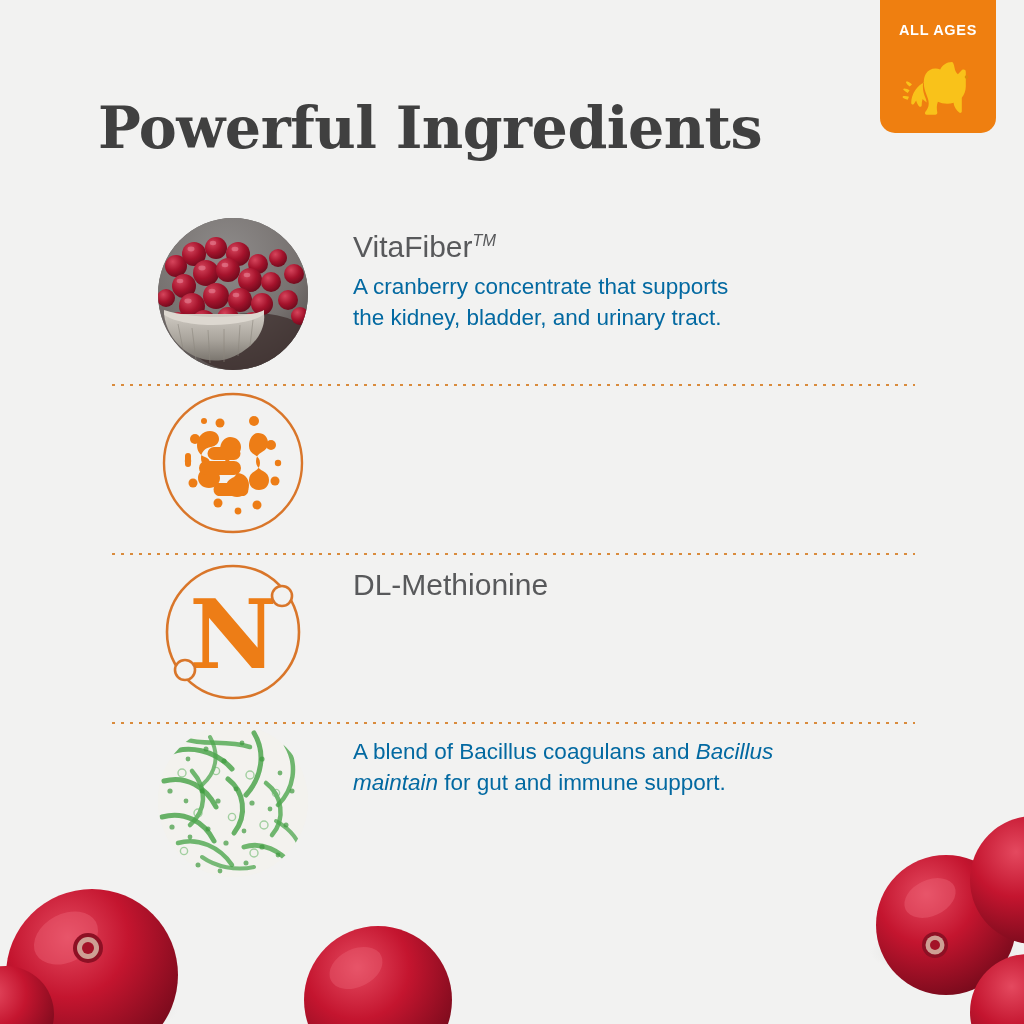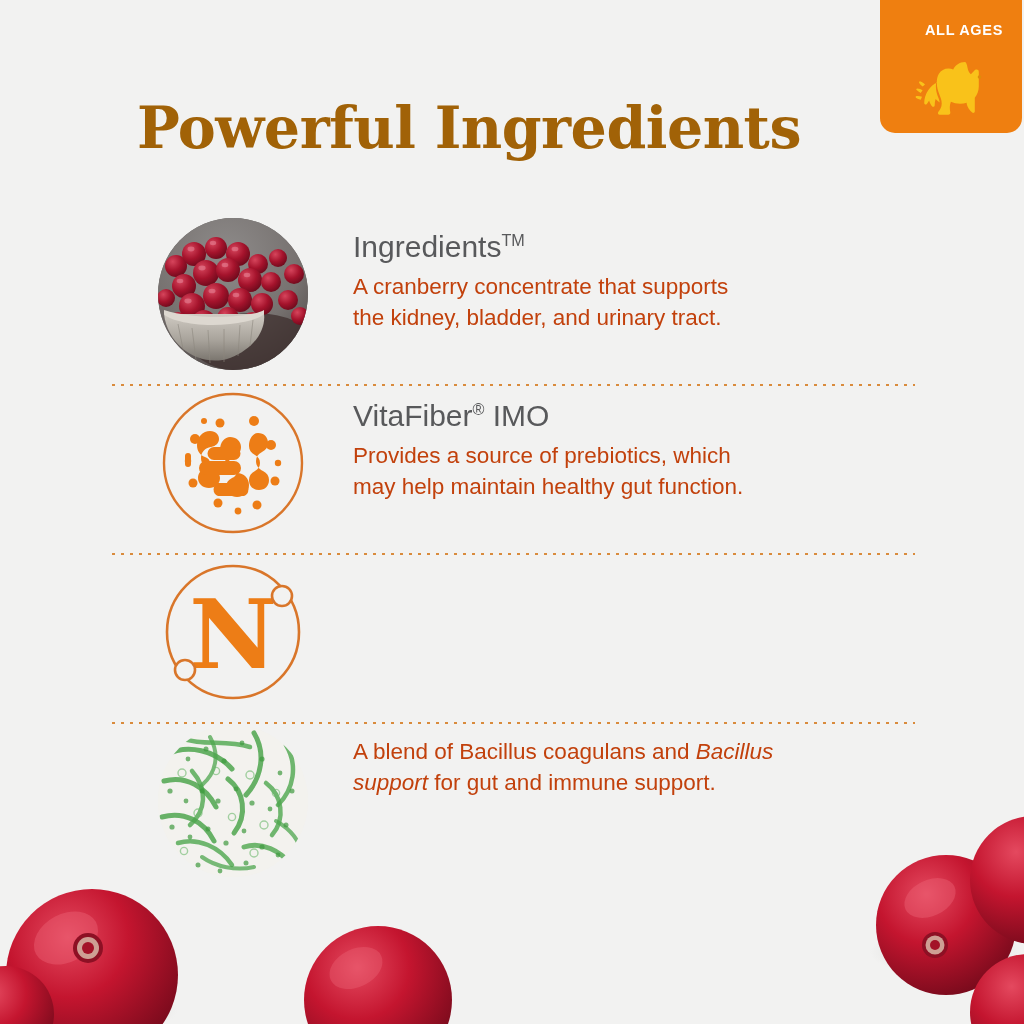--- a/index.html
+++ b/index.html
@@ -19,21 +19,20 @@
   .badge {
     position: absolute;
     top: 0;
     left: 880px;
     width: 116px;
     height: 133px;
     background: #ef7f10;
     border-radius: 0 0 15px 15px;
     text-align: center;
     overflow: hidden;
-    padding-left: 26px;
   }
   .badge-label {
     color: #ffffff;
     font-size: 14.5px;
     font-weight: bold;
     letter-spacing: 0.7px;
     margin-top: 22px;
   }
   .badge-dog {
     position: absolute;
@@ -42,27 +41,26 @@
     top: 46px;
   }
 
   
   .title {
     position: absolute;
     top: 56px;
     left: 0;
     width: 860px;
     text-align: center;
-    color: #a16207;
+    color: #404040;
     font-family: "DejaVu Serif", serif;
     font-weight: bold;
     font-size: 57px;
     line-height: 1.18;
     letter-spacing: -0.5px;
-    margin-left: 39px;
   }
   .title-line { display: block; }
 
   
   .rows {
     position: absolute;
     top: 218px;
     left: 0;
     width: 1024px;
   }
@@ -87,23 +85,24 @@
     color: #58595b;
     font-size: 30px;
     line-height: 1.1;
     margin-bottom: 9px;
     white-space: nowrap;
   }
   .row-title sup {
     font-size: 0.54em;
     vertical-align: super;
     line-height: 0;
+    font-style: italic;
   }
   .row-desc {
-    color: #c2410c;
+    color: #0369a1;
     font-size: 22.5px;
     line-height: 1.36;
     max-width: 560px;
   }
   .row-desc i { font-style: italic; }
 
   
   .divider {
     height: 4px;
     margin: 0 auto;
@@ -220,21 +219,21 @@
               <path d="M50 112 L52 145"></path>
             <path d="M66 111 L66 144"></path>
               <path d="M82 107 L80 138"></path>
               <path d="M95 102 L92 128"></path>
           </g>
         </svg>
       </div>
     </div>
     <div class="row-text">
       <div class="row-title">
-        <span>Ingredients</span><sup>TM</sup>
+        <span>VitaFiber</span><sup>TM</sup>
       </div>
       <div class="row-desc">A cranberry concentrate that supports<br>the kidney, bladder, and urinary tract.</div>
     </div>
   </div>
 
   <div class="divider"></div>
 
   <div class="row">
     <div class="row-icon">
       <svg class="ring-icon" viewBox="0 0 150 152">
@@ -255,40 +254,35 @@
           <circle cx="60" cy="116" r="4.5"></circle>
             <circle cx="99" cy="118" r="4.5"></circle>
           <circle cx="30" cy="74" r="3.2"></circle>
             <circle cx="120" cy="76" r="3.2"></circle>
           <circle cx="46" cy="34" r="3"></circle>
             <circle cx="80" cy="124" r="3.4"></circle>
           <rect x="27" y="66" width="6" height="14" rx="3"></rect>
         </g>
       </svg>
     </div>
-    <div class="row-text">
-      <div class="row-title">
-        <span>VitaFiber</span><sup>®</sup><span> IMO</span>
-      </div>
-      <div class="row-desc">Provides a source of prebiotics, which<br>may help maintain healthy gut function.</div>
-    </div>
   </div>
 
   <div class="divider"></div>
 
   <div class="row">
     <div class="row-icon">
       <svg class="ring-icon" viewBox="0 0 150 152">
         <circle cx="75" cy="76" r="66" fill="none" stroke="#d9762a" stroke-width="2.6"></circle>
         <text x="75" y="112" text-anchor="middle" font-family="DejaVu Serif, serif" font-size="96" font-weight="bold" fill="#ed7d16">N</text>
         <circle cx="124" cy="40" r="10" fill="#f2f2f1" stroke="#d9762a" stroke-width="2.6"></circle>
         <circle cx="27" cy="114" r="10" fill="#f2f2f1" stroke="#d9762a" stroke-width="2.6"></circle>
       </svg>
     </div>
     <div class="row-text">
+      <div class="row-title">DL-Methionine</div>
     </div>
   </div>
 
   <div class="divider"></div>
 
   <div class="row">
     <div class="row-icon">
       <div class="circle-photo bact-photo">
         <svg width="150" height="152" viewBox="0 0 150 152">
           <rect width="150" height="152" fill="#f3f2ee"></rect>
@@ -344,21 +338,21 @@
               <circle cx="40" cy="88" r="4"></circle>
               <circle cx="74" cy="92" r="3.6"></circle>
             <circle cx="106" cy="100" r="4"></circle>
               <circle cx="26" cy="126" r="3.6"></circle>
               <circle cx="96" cy="128" r="4"></circle>
           </g>
         </svg>
       </div>
     </div>
     <div class="row-text">
-      <div class="row-desc">A blend of Bacillus coagulans and <i>Bacillus</i><br><i>support</i> for gut and immune support.</div>
+      <div class="row-desc">A blend of Bacillus coagulans and <i>Bacillus</i><br><i>maintain</i> for gut and immune support.</div>
     </div>
   </div>
 
 </div>
 
 <svg style="position:absolute;left:0;top:0;width:1024px;height:1024px;pointer-events:none;">
   <defs>
     <radialGradient id="cran" cx="36%" cy="28%" r="78%">
       <stop offset="0%" stop-color="#e4495f"></stop>
       <stop offset="45%" stop-color="#c4152f"></stop>

